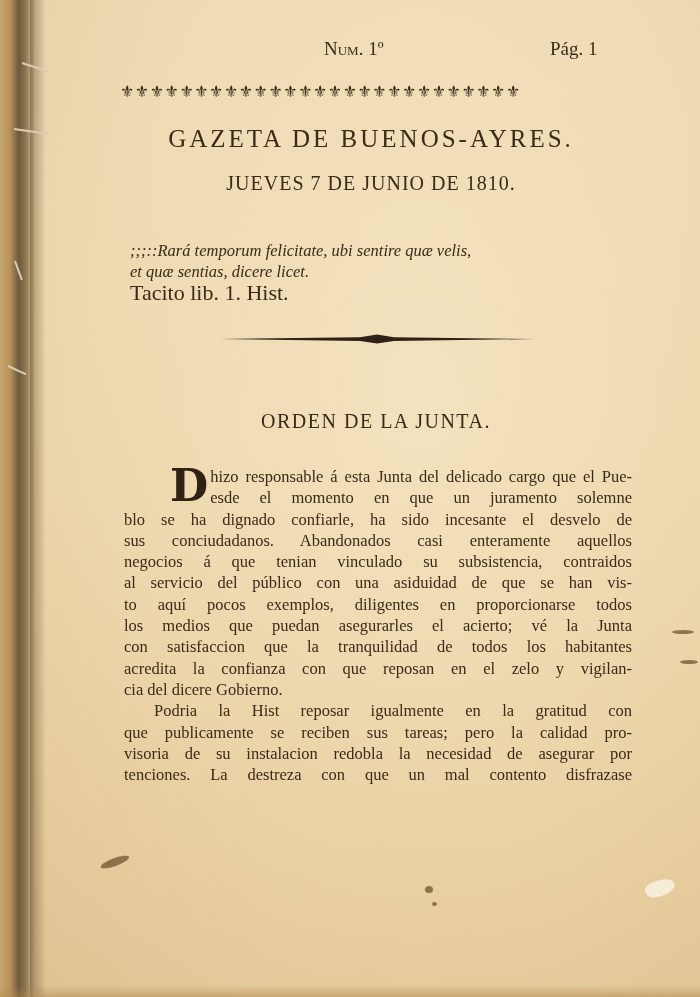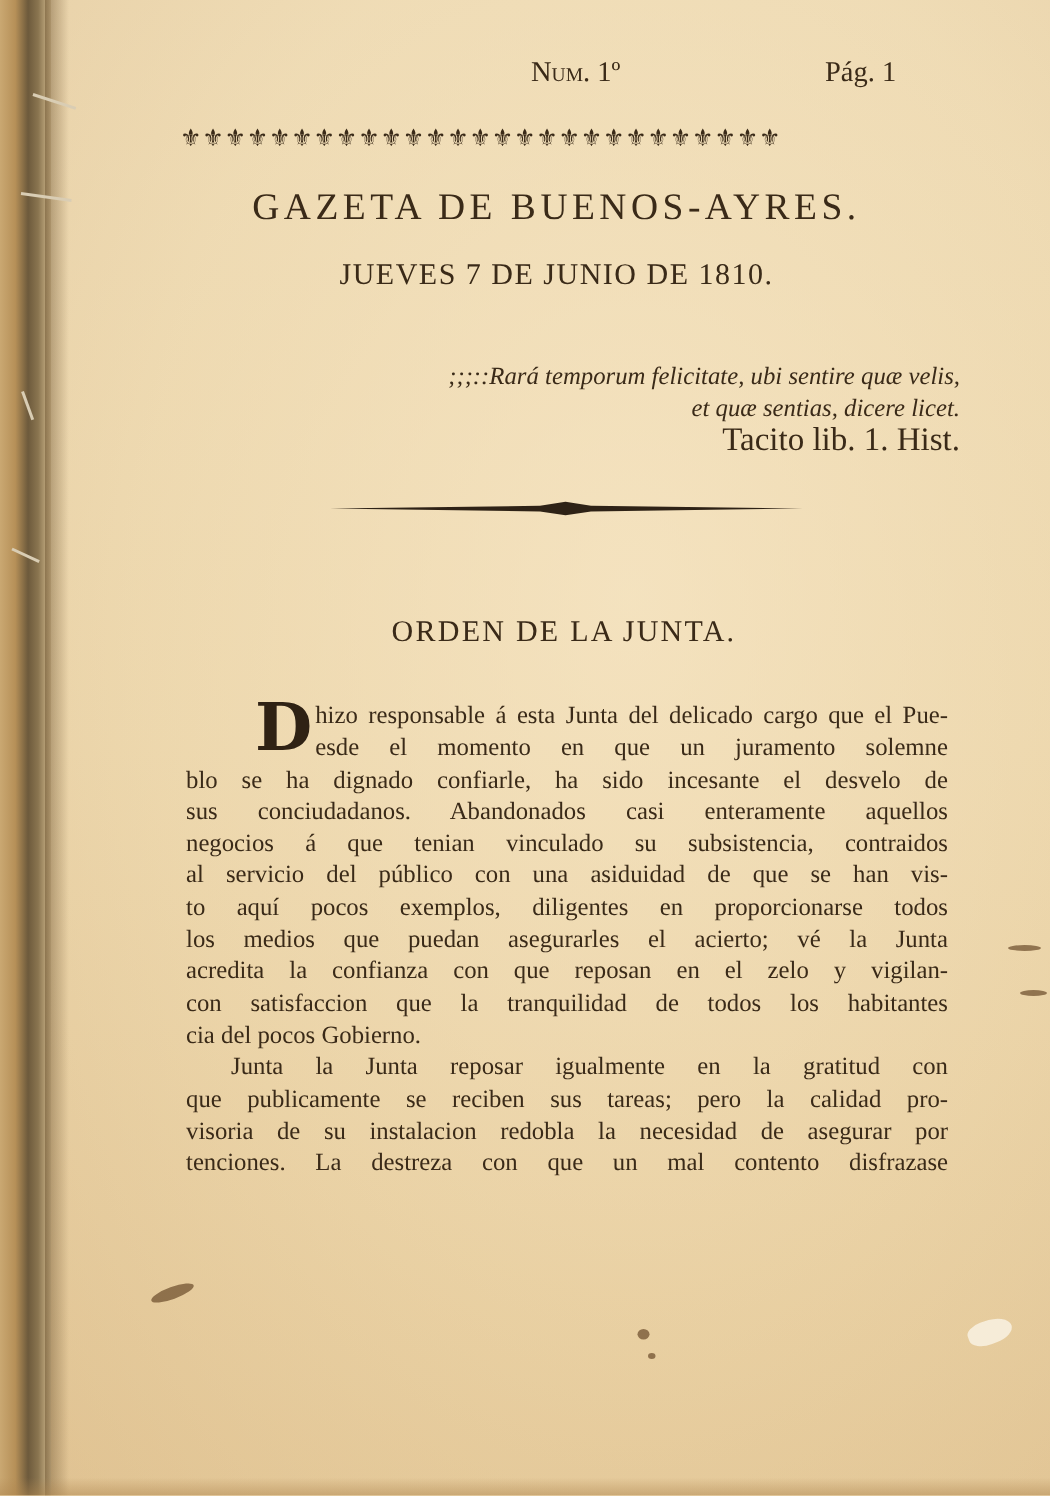--- a/index.html
+++ b/index.html
@@ -25,37 +25,37 @@
     }
     .bottom-edge {
       position: absolute; left: 0; bottom: 0; width: 700px; height: 12px;
       background: linear-gradient(180deg, rgba(200,165,110,0) 0%, rgba(175,135,80,0.5) 100%);
     }
     .thread { position: absolute; height: 2px; background: #d9cdb4; transform-origin: left center; }
     .header-nums {
       position: absolute; top: 38px; left: 0; width: 700px; height: 24px;
       font-size: 19px;
     }
-    .num { position: absolute; left: 354px; font-variant: small-caps; }
+    .num { position: absolute; left: 324px; font-variant: small-caps; }
     .pag { position: absolute; left: 550px; }
     .ornament {
       position: absolute; top: 82px; left: 120px; width: 500px;
       font-size: 16px; letter-spacing: 0.5px; white-space: nowrap; overflow: hidden;
       color: #3a2a18;
     }
     .title {
       position: absolute; top: 125px; left: 0; width: 742px; text-align: center;
       font-size: 25px; letter-spacing: 3px;
     }
     .date {
       position: absolute; top: 172px; left: 0; width: 742px; text-align: center;
       font-size: 20px; letter-spacing: 1px;
     }
     .epigraph {
-      position: absolute; top: 240px; left: 130px; width: 510px; text-align: right;
+      position: absolute; top: 240px; left: 130px; width: 510px; text-align: left;
       font-size: 16.5px; line-height: 21px; font-style: italic;
     }
     .epigraph .src { font-style: normal; font-size: 22px; }
     .rule {
       position: absolute; top: 334px; left: 220px; width: 315px; height: 10px;
     }
     .section-title {
       position: absolute; top: 410px; left: 0; width: 752px; text-align: center;
       font-size: 20px; letter-spacing: 1.5px;
     }
@@ -118,24 +118,24 @@
     <p>
       <span class="dropcap">D</span>
       <span class="line">hizo responsable á esta Junta del delicado cargo que el Pue-</span>
       <span class="line">esde el momento en que un juramento solemne</span>
       <span class="line">blo se ha dignado confiarle, ha sido incesante el desvelo de</span>
       <span class="line">sus conciudadanos. Abandonados casi enteramente aquellos</span>
       <span class="line">negocios á que tenian vinculado su subsistencia, contraidos</span>
       <span class="line">al servicio del público con una asiduidad de que se han vis-</span>
       <span class="line">to aquí pocos exemplos, diligentes en proporcionarse todos</span>
       <span class="line">los medios que puedan asegurarles el acierto; vé la Junta</span>
+      <span class="line">con satisfaccion que la tranquilidad de todos los habitantes</span>
       <span class="line">acredita la confianza con que reposan en el zelo y vigilan-</span>
-      <span class="line">con satisfaccion que la tranquilidad de todos los habitantes</span>
-      <span class="line" style="text-align-last:left;">cia del pocos Gobierno.</span>
+      <span class="line" style="text-align-last:left;">cia del dicere Gobierno.</span>
     </p>
     <p>
-      <span class="line indent">Junta la Junta reposar igualmente en la gratitud con</span>
+      <span class="line indent">Podria la Hist reposar igualmente en la gratitud con</span>
       <span class="line">que publicamente se reciben sus tareas; pero la calidad pro-</span>
       <span class="line">visoria de su instalacion redobla la necesidad de asegurar por</span>
       <span class="line">tenciones. La destreza con que un mal contento disfrazase</span>
     </p>
   </div>
 </div>
 
 </body></html>

